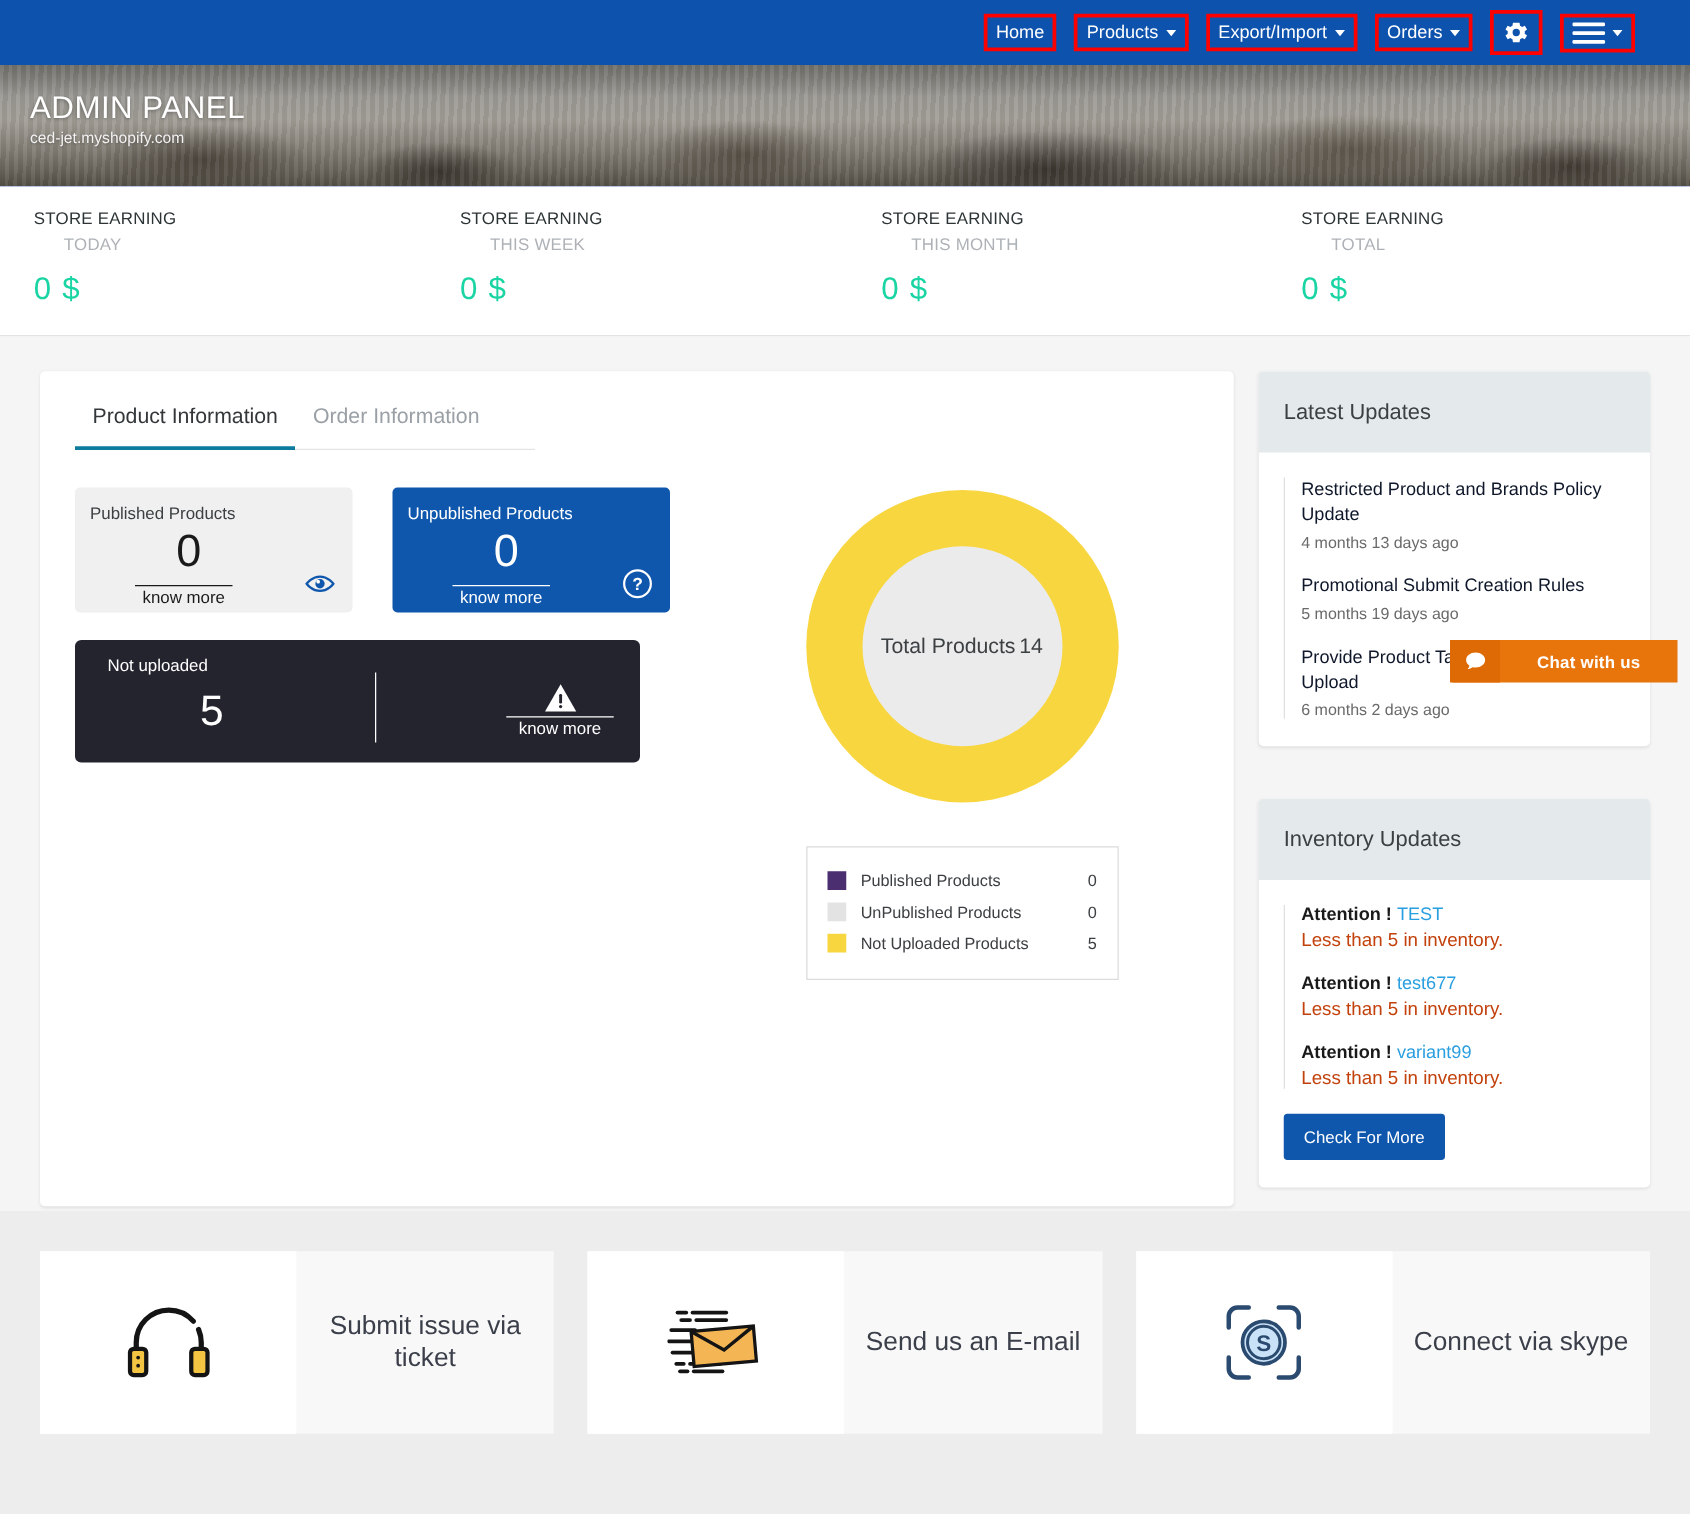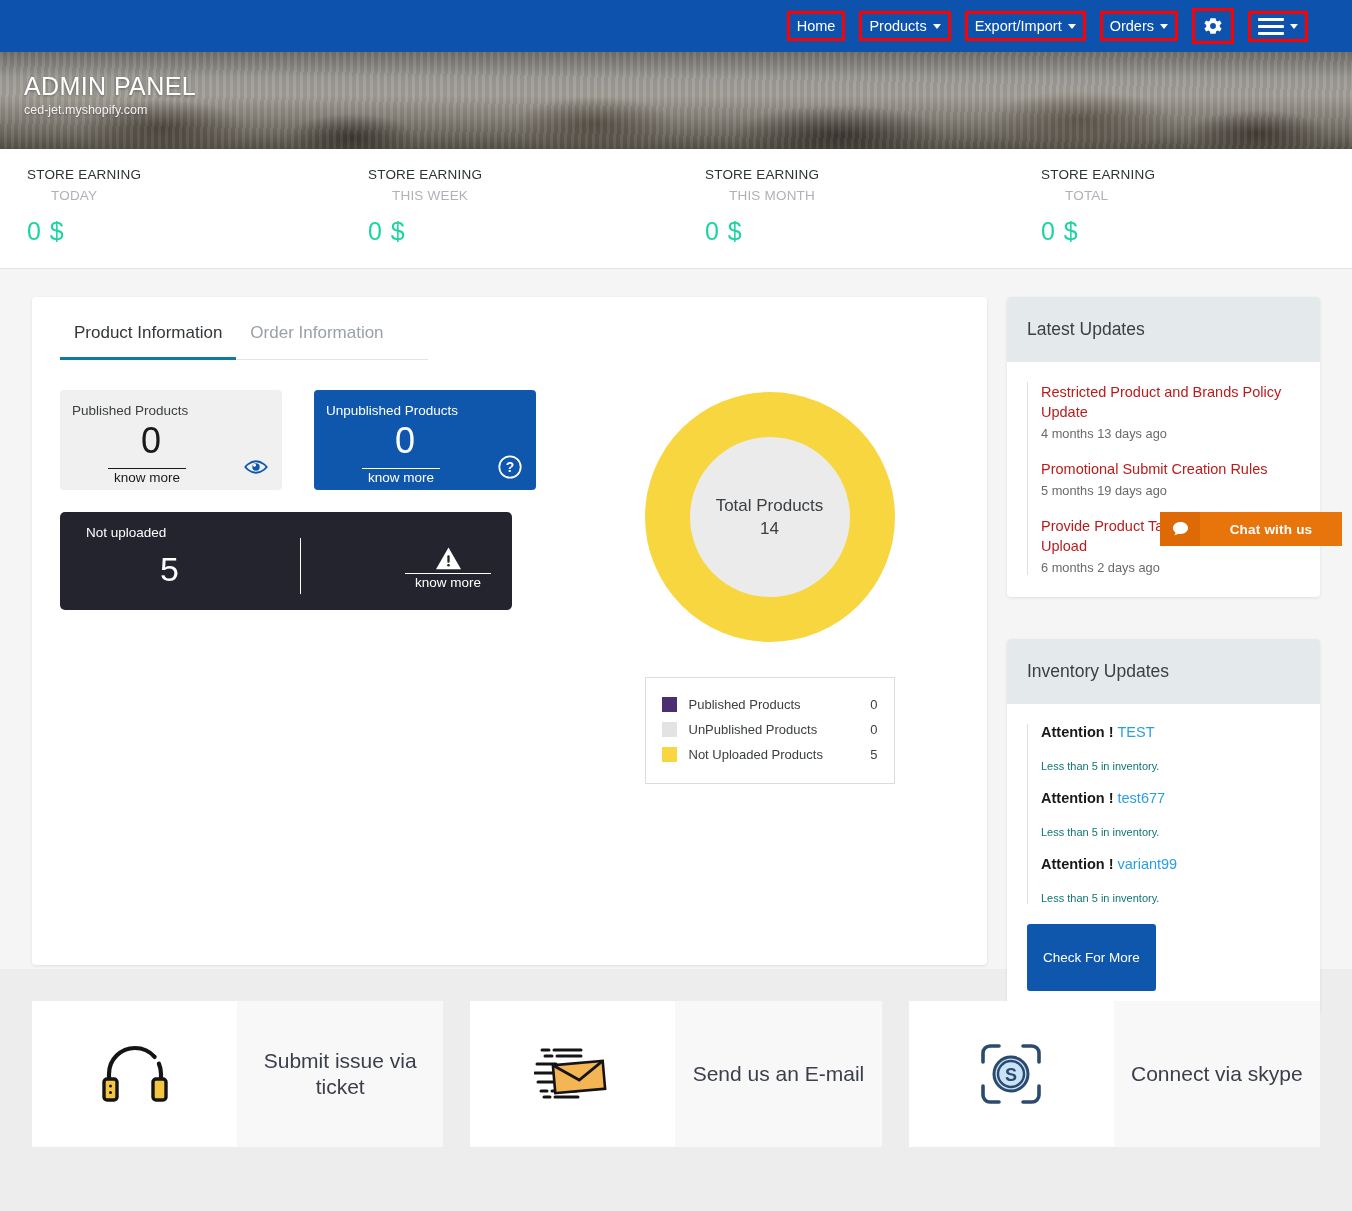--- a/index.html
+++ b/index.html
@@ -257,21 +257,21 @@
     border-radius: 50%;
     margin: 0 auto;
     position: relative;
     display: flex; align-items: center; justify-content: center;
   }
   .donut-hole {
     width: 160px; height: 160px;
     border-radius: 50%;
     background: #ebebeb;
     display: flex;
-    flex-direction: column;
+    flex-direction: row;
     align-items: center;
     justify-content: center;
     gap: 3px;
   }
   .donut-hole-title { font-size: 17px; color: #3c4043; }
   .donut-hole-val { font-size: 17px; color: #3c4043; }
   .legend {
     width: 250px;
     margin: 35px auto 0 auto;
     border: 1px solid #dcdcdc;
@@ -300,39 +300,39 @@
   .rpanel-head {
     background: #e4eaec;
     padding: 22px 20px;
     font-size: 17.5px;
     color: #3c4043;
   }
   .rpanel-body { padding: 20px 20px 22px 20px; }
   .update-list { border-left: 1px solid #e0e0e0; padding-left: 13px; }
   .update-item + .update-item { margin-top: 18px; }
   .update-title {
-    color: #b91c1c;
+    color: #0f172a;
     font-size: 14.5px;
     line-height: 1.38;
     cursor: pointer;
   }
   .update-date { color: #6a6a6a; font-size: 12.8px; margin-top: 4px; }
   .inv-item + .inv-item { margin-top: 18px; }
   .inv-head { font-size: 14.5px; color: #1a1a1a; font-weight: 700; }
   .inv-head .inv-name { color: #2a9fe0; font-weight: 400; cursor: pointer; }
-  .inv-sub { color: #0f766e; font-size: 11px; margin-top: 20px; }
+  .inv-sub { color: #c2410c; font-size: 15px; margin-top: 4px; }
   .check-btn {
     margin-top: 20px;
     background: #0f57ad;
     color: #ffffff;
     border: none;
     border-radius: 3px;
     font-size: 13.5px;
     font-family: inherit;
-    padding: 26px 16px;
+    padding: 11px 16px;
     cursor: pointer;
   }
 
   
   .chat-widget {
     position: absolute;
     left: 1160px;
     top: 512px;
     width: 182px;
     height: 34px;

